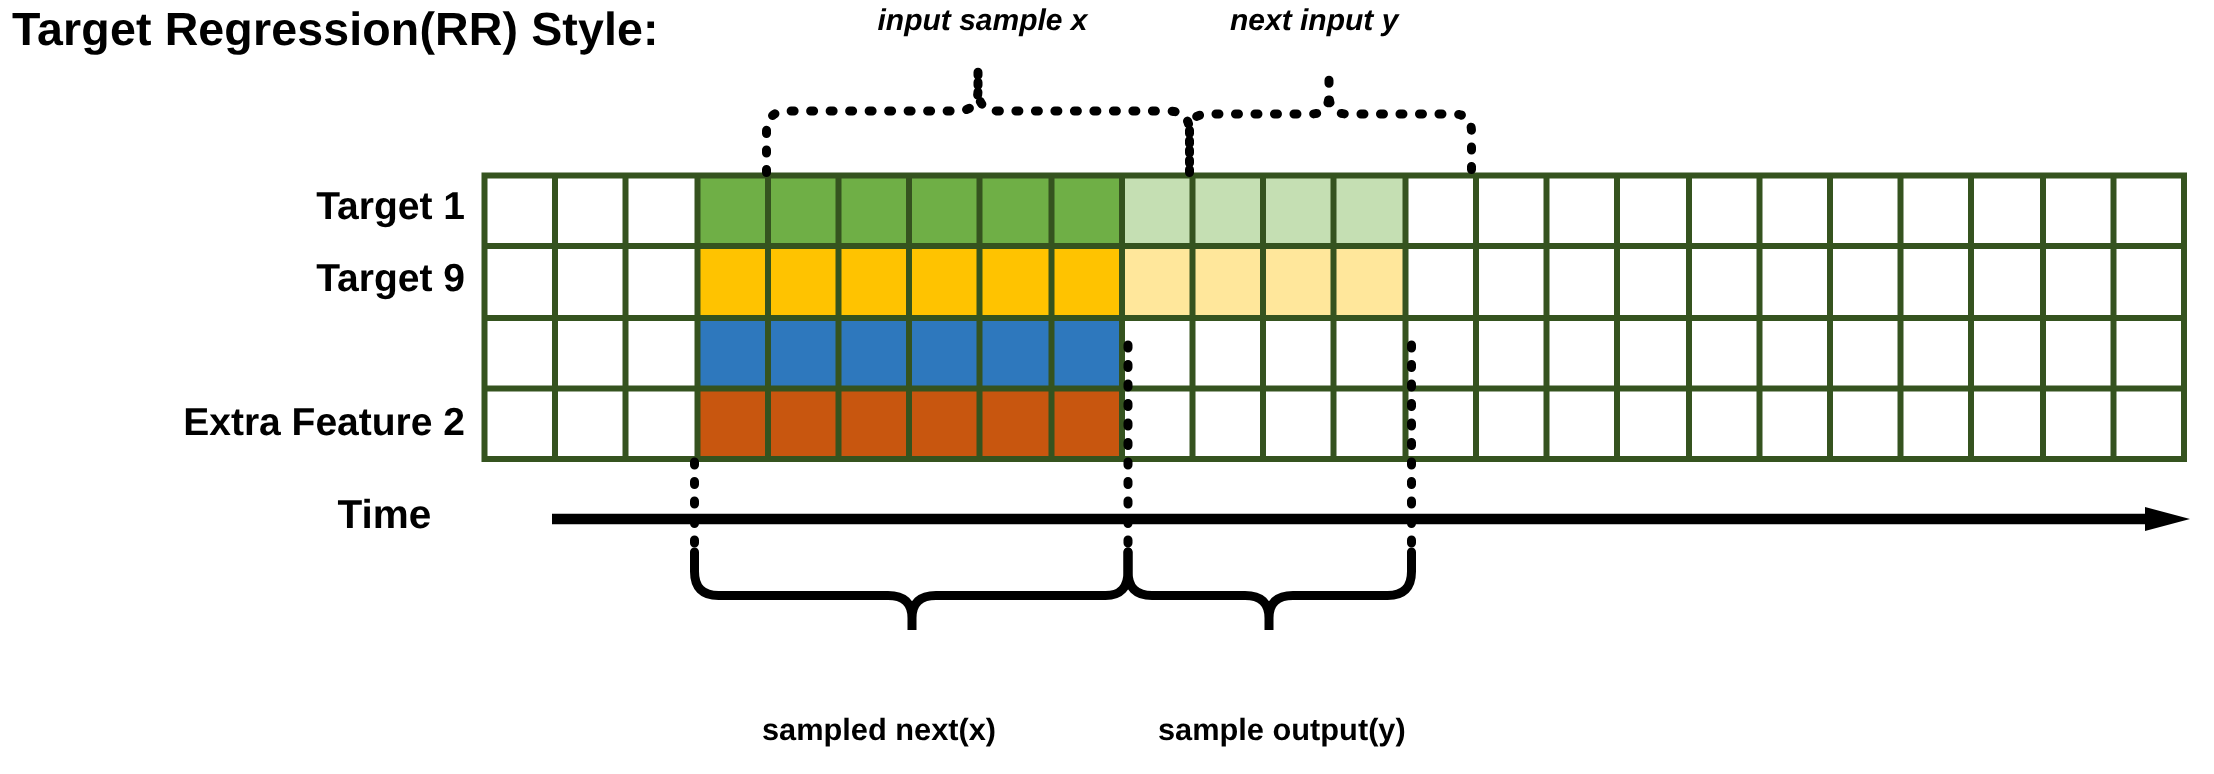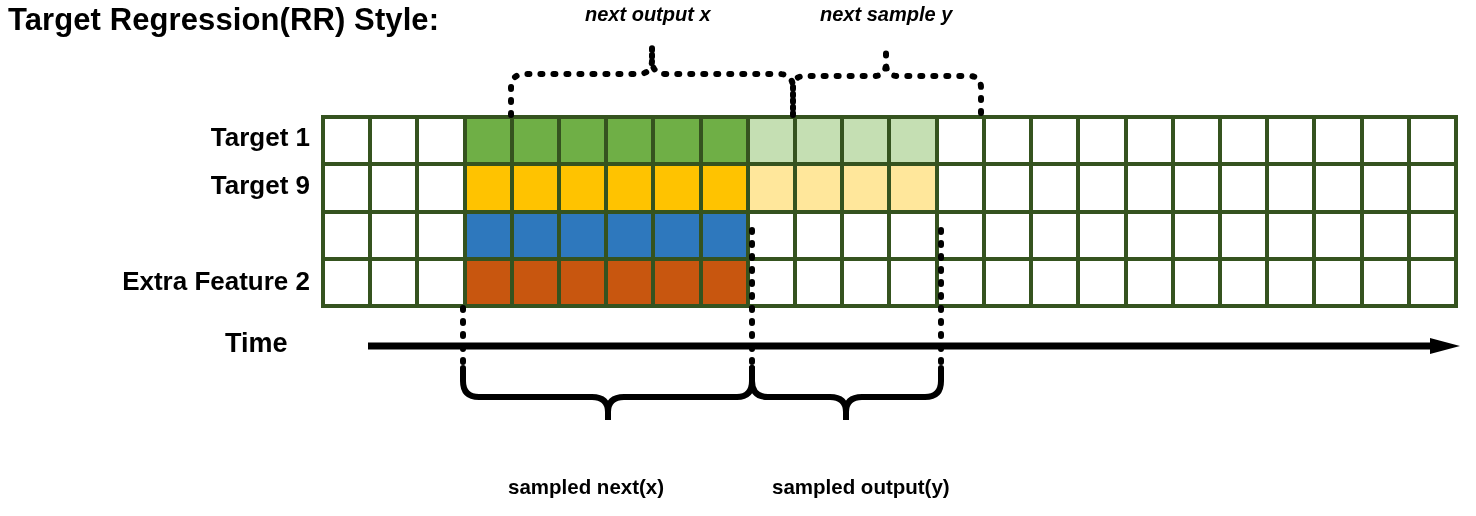--- a/index.html
+++ b/index.html
@@ -44,22 +44,22 @@
   #annot-input{left:508px;top:424px;}
   #annot-output{left:772px;top:424px;}
 </style>
 </head>
 <body>
 
 <div id="stage">
 
   <div class="title">Target Regression(RR) Style:</div>
 
-  <div class="toplabel" id="lbl-next-x">next output x</div>
-  <div class="toplabel" id="lbl-next-y">next sample y</div>
+  <div class="toplabel" id="lbl-next-x">input sample x</div>
+  <div class="toplabel" id="lbl-next-y">next input y</div>
 
   <div class="rowlabel-wrap" style="top:122px">
     <div class="rowlabel">Target 1</div>
   </div>
   <div class="rowlabel-wrap" style="top:170px">
     <div class="rowlabel">Target 9</div>
   </div>
   <div class="rowlabel-wrap" style="top:266px">
     <div class="rowlabel">Extra Feature 2</div>
   </div>
@@ -197,18 +197,18 @@
                L846,420 L846,412 Q846,397 862,397 L925,397 Q941,397 941,381 L941,368"></path>
     </g>
   </svg>
 
   <div class="annot" id="annot-input">
     <div>sampled next(x)</div>
     
     
   </div>
   <div class="annot" id="annot-output">
-    <div>sampled output(y)</div>
+    <div>sample output(y)</div>
     
     
   </div>
 
 </div>
 
 </body></html>

